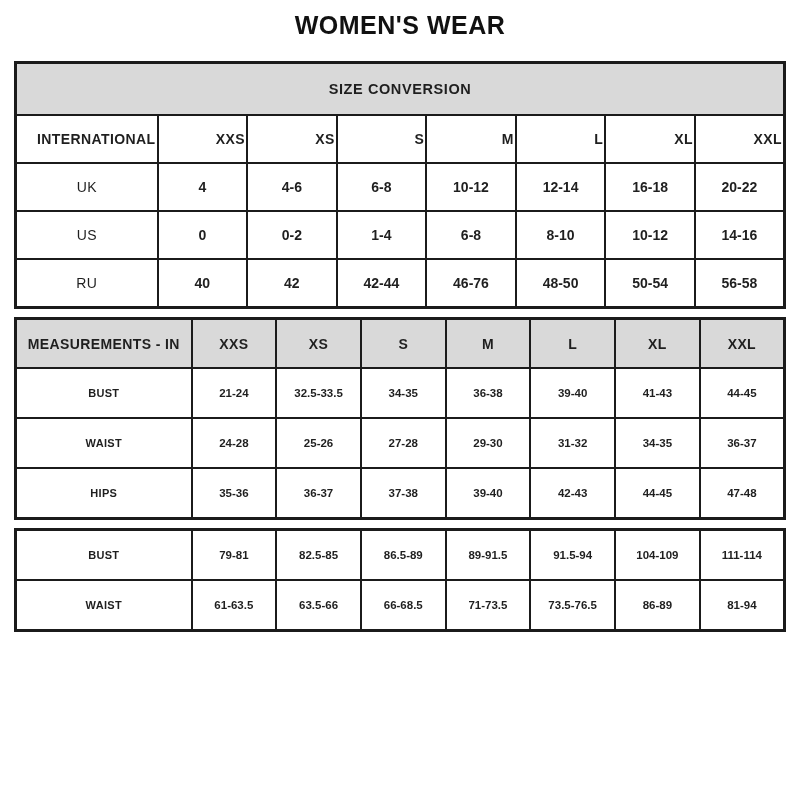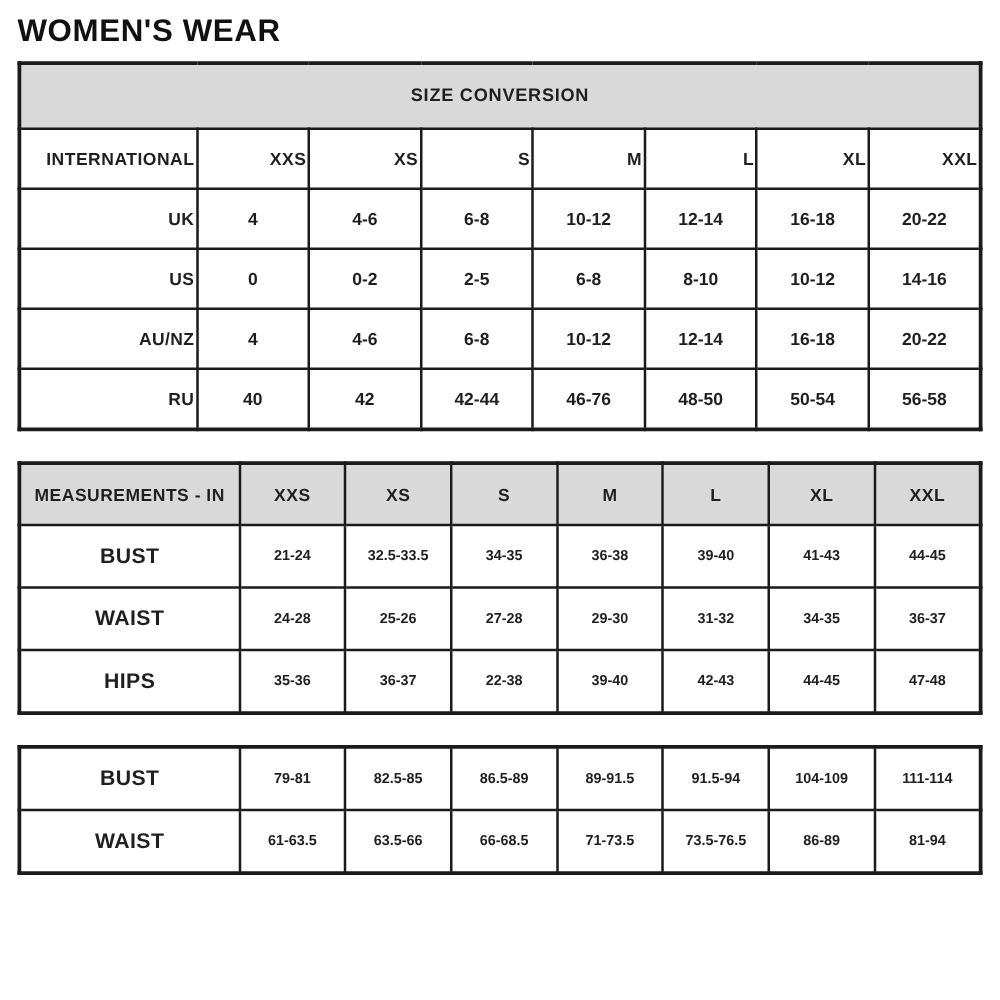--- a/index.html
+++ b/index.html
@@ -13,62 +13,63 @@
     width:800px;height:800px;
     font-family:"Liberation Sans", sans-serif;
     color:var(--text);
     -webkit-font-smoothing:antialiased;
   }
   .page{width:800px;height:800px;box-sizing:border-box;padding:0 14px;}
   .title{
     margin:0;
     padding-top:11px;
     height:34px;
+    text-align:center;
     font-size:25px;
     font-weight:bold;
     letter-spacing:0.5px;
     color:#111;
   }
   table.t{
     width:772px;
     border-collapse:collapse;
     table-layout:fixed;
     border:3px solid var(--border);
   }
   table.t td{
     border:2px solid var(--border);
     text-align:center;
     vertical-align:middle;
     overflow:hidden;
     white-space:nowrap;
   }
   
-  .t1{margin-top:4px;}
+  .t1{margin-top:16px;}
   .t1 .banner{
     height:48px;
     background:var(--header-bg);
     font-weight:bold;
     font-size:14.5px;
     letter-spacing:0.6px;
   }
   .t1 td{height:44px;font-size:14px;}
   .t1 .h{font-weight:bold;letter-spacing:0.4px;text-align:right;}
-  .t1 .l{font-weight:bold;letter-spacing:0.3px;text-align:right;}
+  .t1 .l{font-weight:normal;letter-spacing:0.3px;}
   .t1 .v{font-weight:600;}
   
-  .tm{margin-top:24px;}
+  .tm{margin-top:8px;}
   .tm .h{
     height:45px;
     background:var(--header-bg);
     font-weight:bold;
     font-size:14px;
     letter-spacing:0.4px;
   }
   .tm td{height:46px;}
-  .tm .l{font-weight:bold;font-size:17px;letter-spacing:0.3px;}
+  .tm .l{font-weight:bold;font-size:11px;letter-spacing:0.3px;}
   .tm .v{font-weight:600;font-size:11.5px;}
 </style>
 </head>
 <body>
 
 <div class="page">
 
   <h1 class="title">WOMEN'S WEAR</h1>
 
   <table class="t t1">
@@ -103,35 +104,25 @@
       <td class="v">6-8</td>
       <td class="v">10-12</td>
       <td class="v">12-14</td>
       <td class="v">16-18</td>
       <td class="v">20-22</td>
     </tr>
     <tr>
       <td class="l">US</td>
       <td class="v">0</td>
       <td class="v">0-2</td>
-      <td class="v">2-5</td>
+      <td class="v">1-4</td>
       <td class="v">6-8</td>
       <td class="v">8-10</td>
       <td class="v">10-12</td>
       <td class="v">14-16</td>
-    </tr>
-    <tr>
-      <td class="l">AU/NZ</td>
-      <td class="v">4</td>
-      <td class="v">4-6</td>
-      <td class="v">6-8</td>
-      <td class="v">10-12</td>
-      <td class="v">12-14</td>
-      <td class="v">16-18</td>
-      <td class="v">20-22</td>
     </tr>
     <tr>
       <td class="l">RU</td>
       <td class="v">40</td>
       <td class="v">42</td>
       <td class="v">42-44</td>
       <td class="v">46-76</td>
       <td class="v">48-50</td>
       <td class="v">50-54</td>
       <td class="v">56-58</td>
@@ -178,21 +169,21 @@
       <td class="v">27-28</td>
       <td class="v">29-30</td>
       <td class="v">31-32</td>
       <td class="v">34-35</td>
       <td class="v">36-37</td>
     </tr>
     <tr>
       <td class="l">HIPS</td>
       <td class="v">35-36</td>
       <td class="v">36-37</td>
-      <td class="v">22-38</td>
+      <td class="v">37-38</td>
       <td class="v">39-40</td>
       <td class="v">42-43</td>
       <td class="v">44-45</td>
       <td class="v">47-48</td>
     </tr>
   </tbody>
     </table>
 
   <table class="t tm">
     <colgroup>

